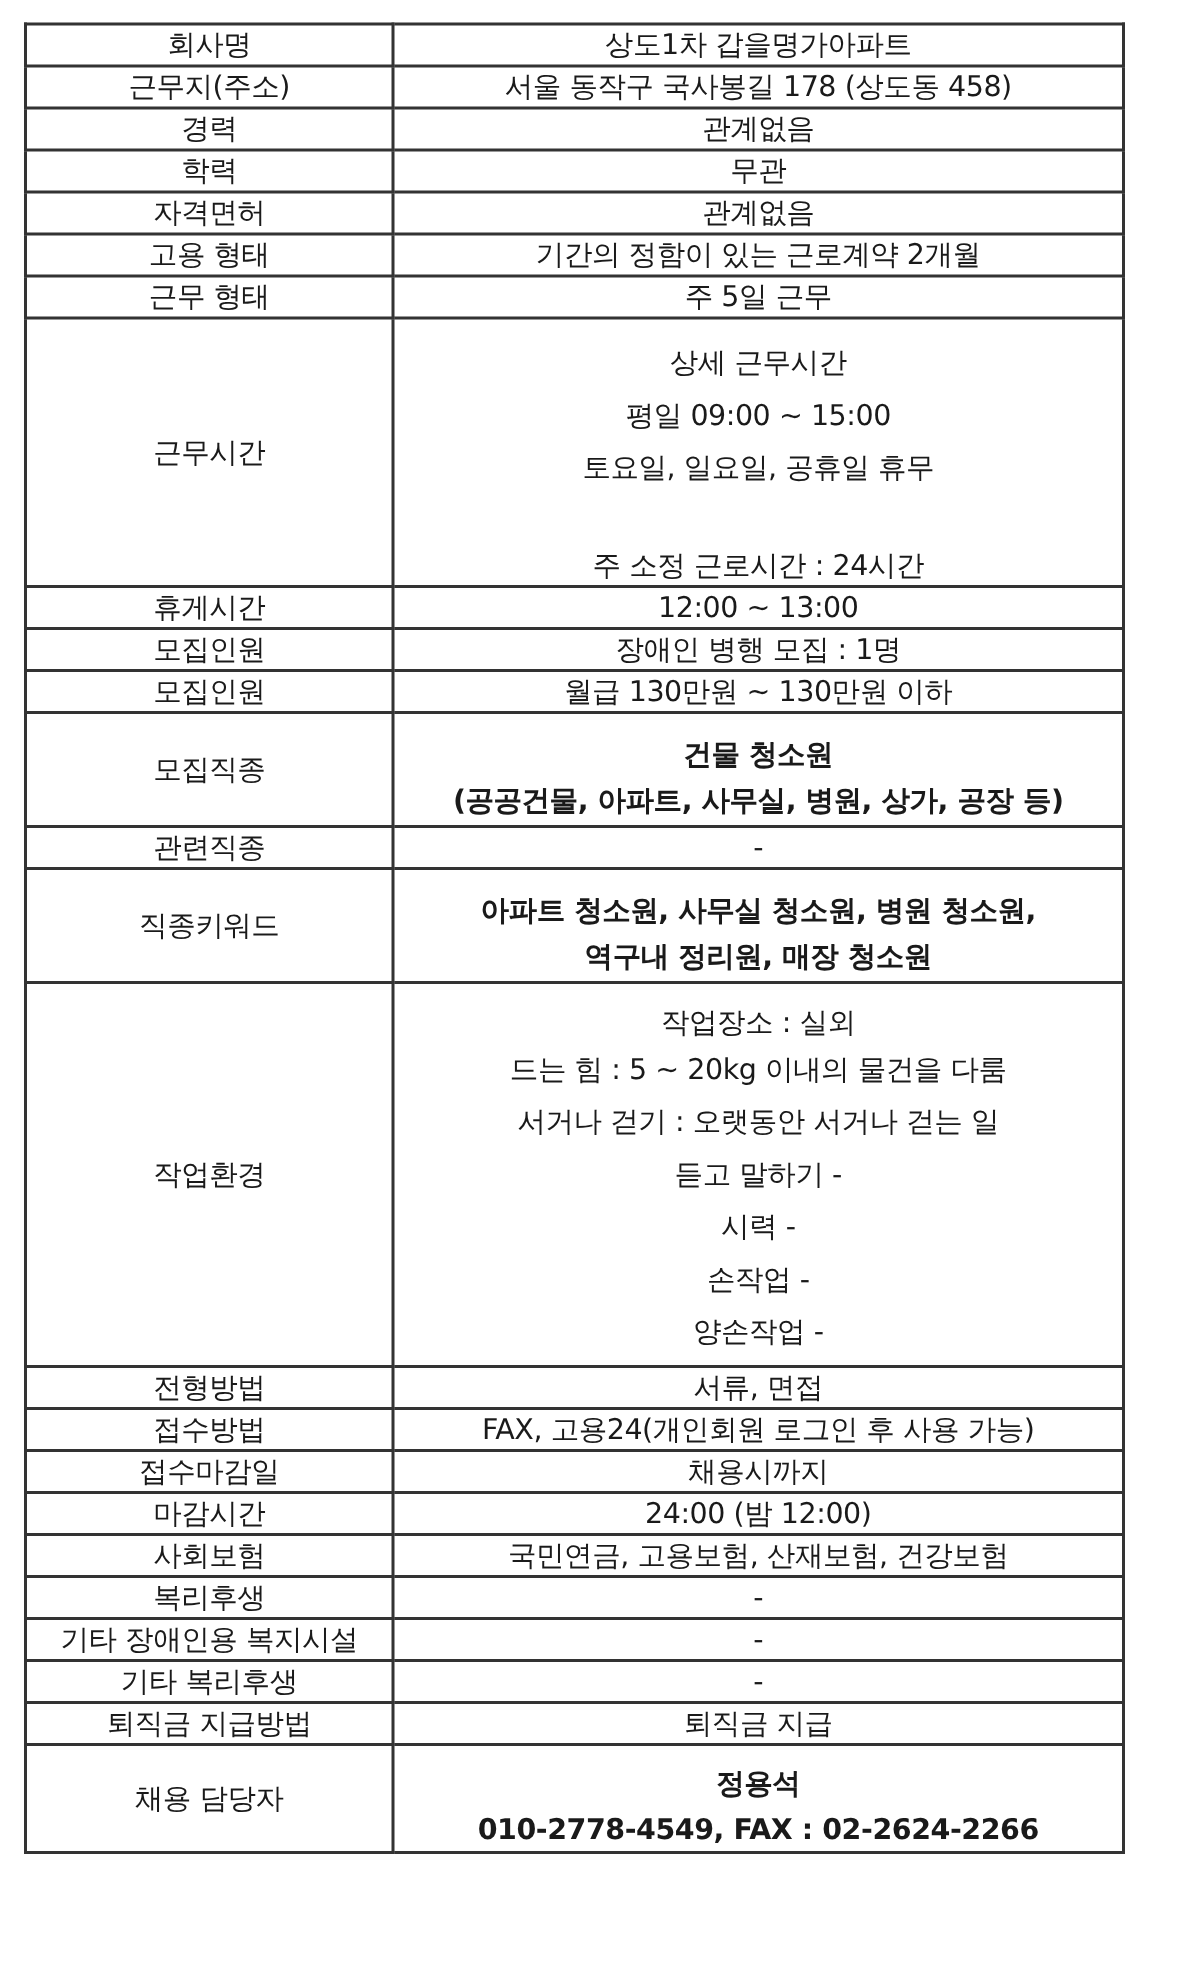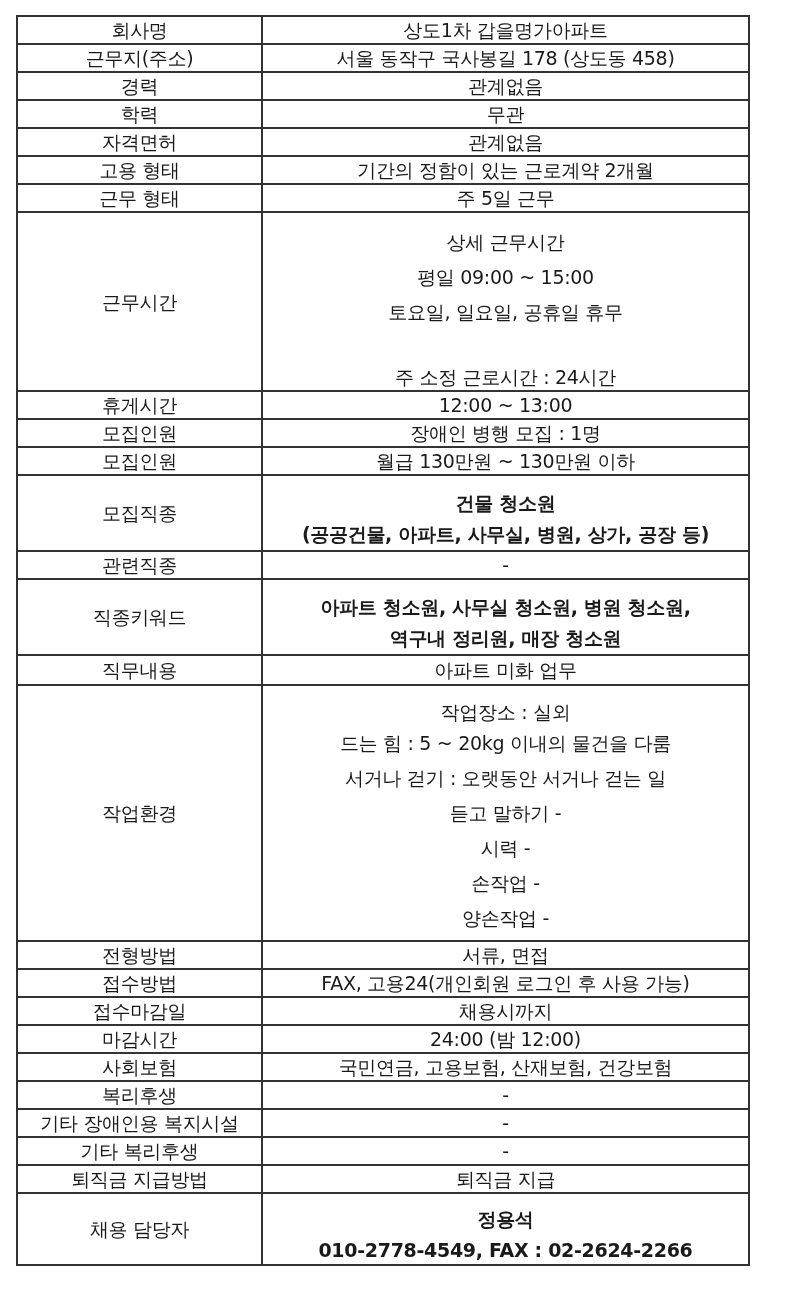--- a/index.html
+++ b/index.html
@@ -127,24 +127,20 @@
     </tr>
 
     <tr class="two">
       <td class="label">직종키워드</td>
       <td class="value multi" style="height:59px;">
         <span class="line">아파트 청소원, 사무실 청소원, 병원 청소원,</span>
         <span class="line">역구내 정리원, 매장 청소원</span>
       </td>
     </tr>
 
-    <tr class="single">
-      <td class="label">직무내용</td>
-      <td class="value" style="height:28px;">아파트 미화 업무</td>
-    </tr>
 
     <tr>
       <td class="label">작업환경</td>
       <td class="value multi" style="height:242px;">
         <span class="line" style="height:28px;line-height:28px;">작업장소 : 실외</span>
         <span class="line">드는 힘 : 5 ~ 20kg 이내의 물건을 다룸</span>
         <span class="line">서거나 걷기 : 오랫동안 서거나 걷는 일</span>
         <span class="line">듣고 말하기 -</span>
         <span class="line">시력 -</span>
         <span class="line">손작업 -</span>

